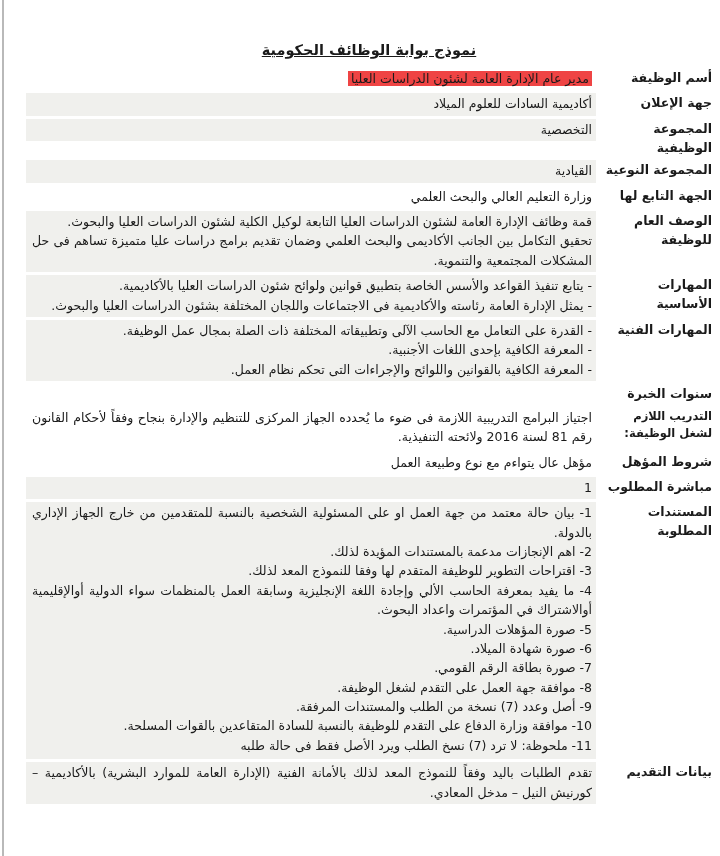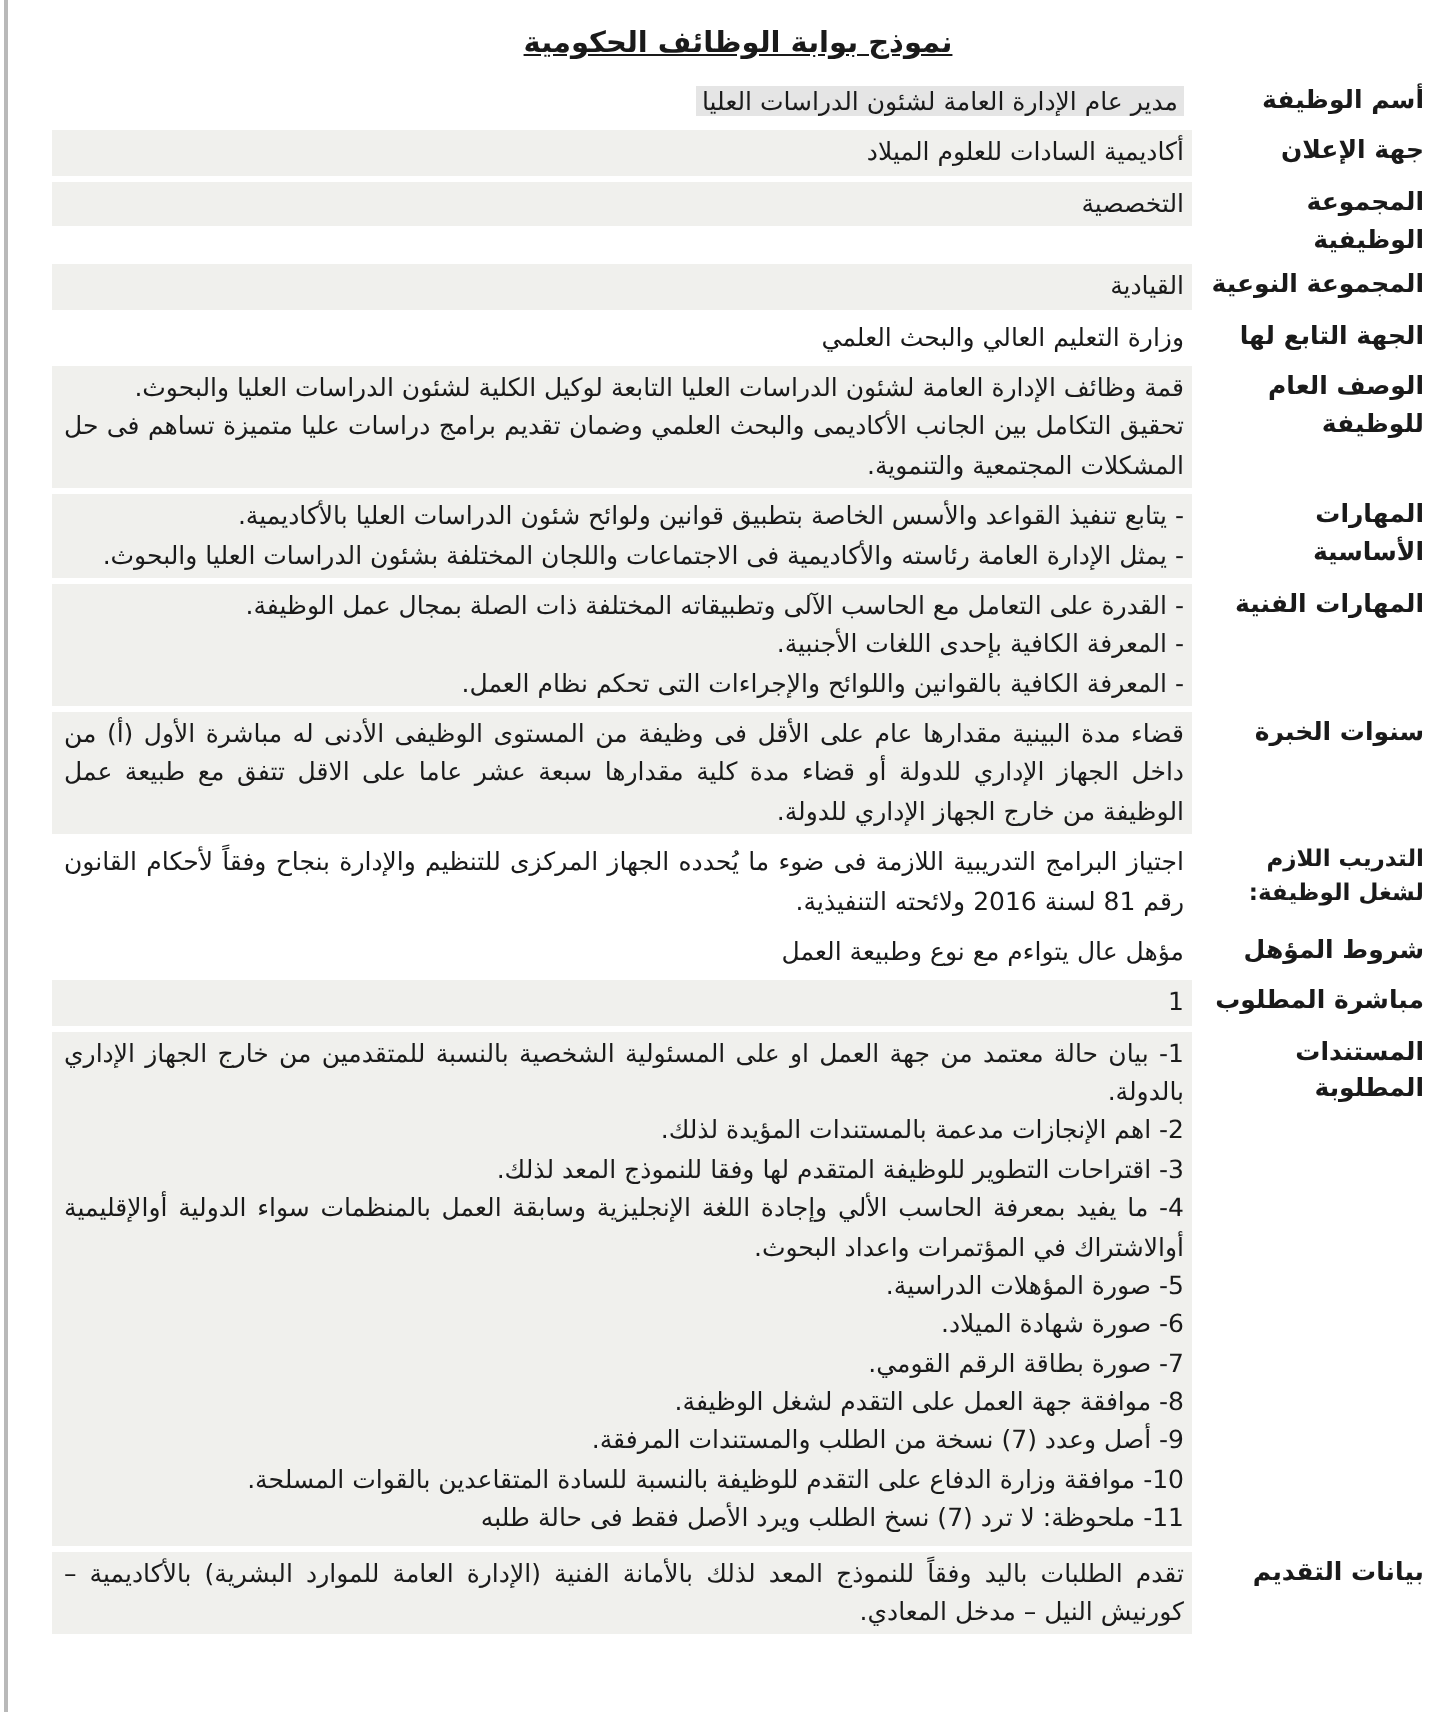--- a/index.html
+++ b/index.html
@@ -9,21 +9,21 @@
     background:#ffffff;
     overflow:hidden;
     direction:rtl;
     font-family:"DejaVu Sans",sans-serif;
     color:#1a1a1a;
   }
   .scan-edge{
     position:absolute;left:2px;top:0;bottom:0;width:2px;
     background:#b9b9b9;
   }
-  .content{padding:8px 8px 0 26px;}
+  .content{padding:8px 8px 0 26px;margin-top:28px;}
   .doc-title{
     text-align:center;
     font-weight:bold;
     font-size:14.5px;
     text-decoration:underline;
     margin:6px 0 10px 0;
   }
   .row{
     display:flex;
     align-items:flex-start;
@@ -42,21 +42,21 @@
   .label.small{font-size:11.5px;}
   .value{
     flex:1 1 auto;
     font-size:12.5px;
     line-height:1.55;
     text-align:justify;
     padding:1px 4px 2px 6px;
     min-height:18px;
   }
   .row.shaded .value{background:#f0f0ed;}
-  .hl{background:#e5e5e5;padding:0 3px;}
+  .hl{background:#ef4444;padding:0 3px;}
   .line{margin:0;}
   .row.docs .value{padding-bottom:4px;}
 </style>
 </head>
 <body>
 
 <div class="page">
   <div class="scan-edge"></div>
   <div class="content">
 
@@ -109,21 +109,20 @@
       <div class="label">المهارات الفنية</div>
       <div class="value">
         <div class="line">- القدرة على التعامل مع الحاسب الآلى وتطبيقاته المختلفة ذات الصلة بمجال عمل الوظيفة.</div>
         <div class="line">- المعرفة الكافية بإحدى اللغات الأجنبية.</div>
         <div class="line">- المعرفة الكافية بالقوانين واللوائح والإجراءات التى تحكم نظام العمل.</div>
       </div>
     </div>
 
     <div class="row shaded">
       <div class="label">سنوات الخبرة</div>
-      <div class="value">قضاء مدة البينية مقدارها عام على الأقل فى وظيفة من المستوى الوظيفى الأدنى له مباشرة الأول (أ) من داخل الجهاز الإداري للدولة أو قضاء مدة كلية مقدارها سبعة عشر عاما على الاقل تتفق مع طبيعة عمل الوظيفة من خارج الجهاز الإداري للدولة.</div>
     </div>
 
     <div class="row">
       <div class="label small">التدريب اللازم لشغل الوظيفة:</div>
       <div class="value">اجتياز البرامج التدريبية اللازمة فى ضوء ما يُحدده الجهاز المركزى للتنظيم والإدارة بنجاح وفقاً لأحكام القانون رقم 81 لسنة 2016 ولائحته التنفيذية.</div>
     </div>
 
     <div class="row">
       <div class="label">شروط المؤهل</div>
       <div class="value">مؤهل عال يتواءم مع نوع وطبيعة العمل</div>

